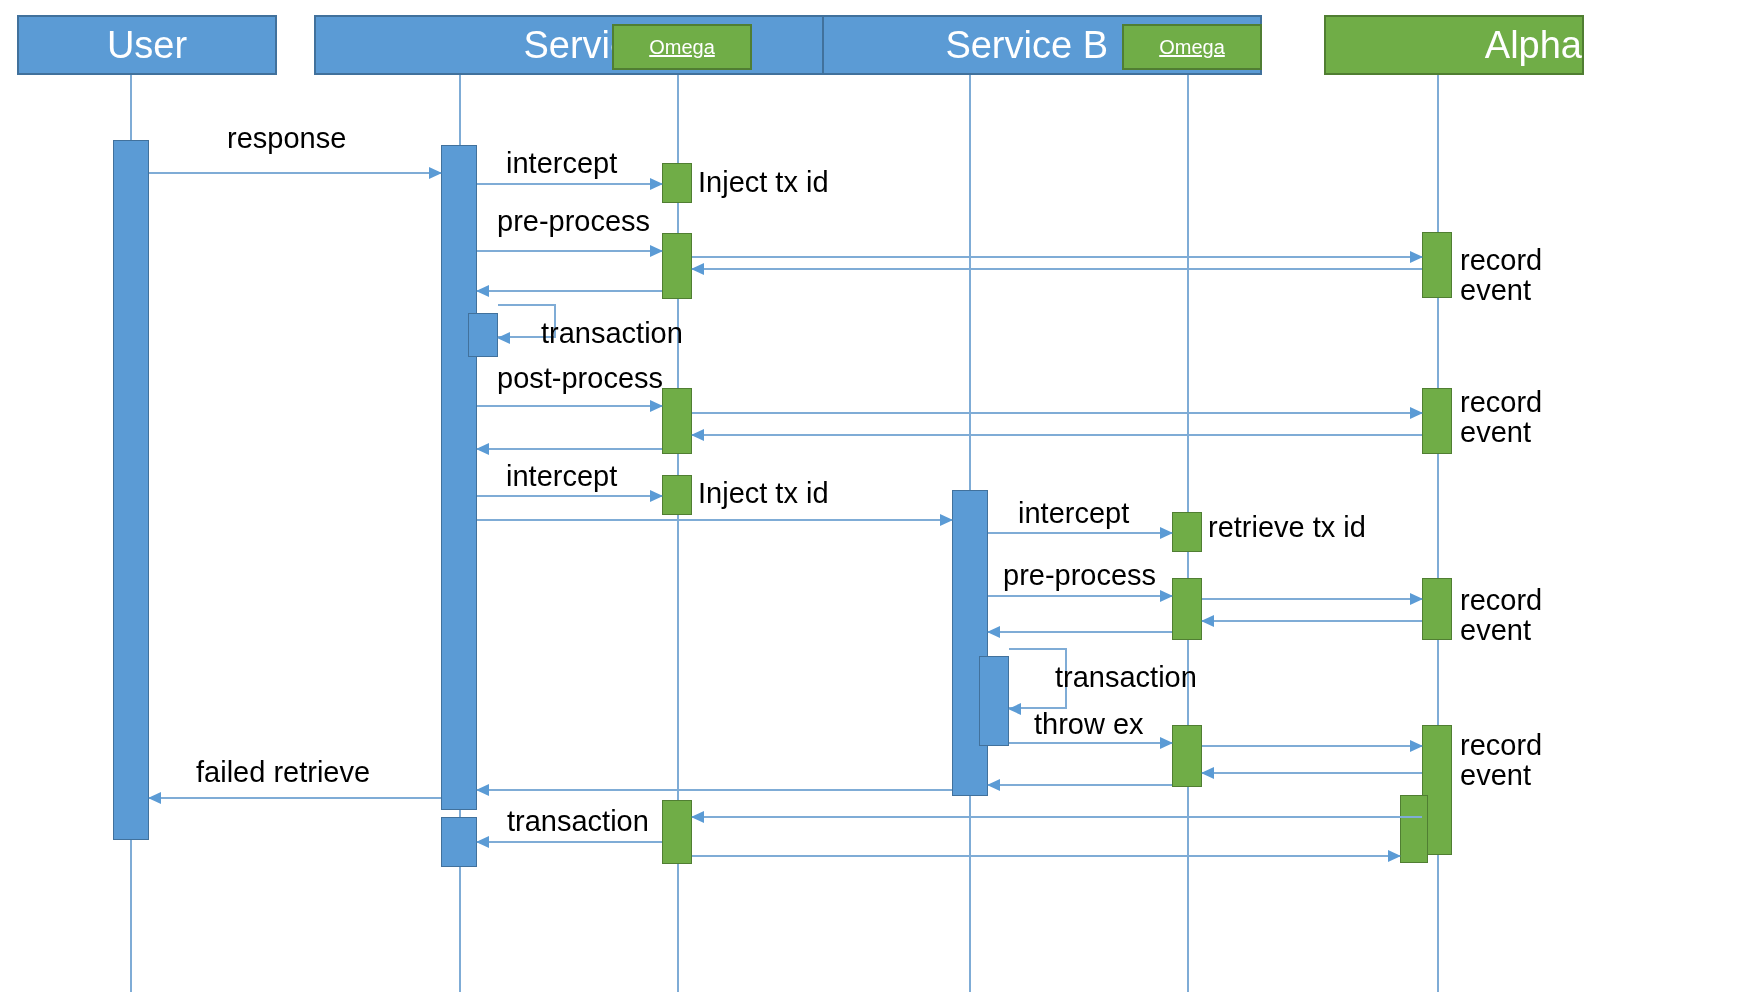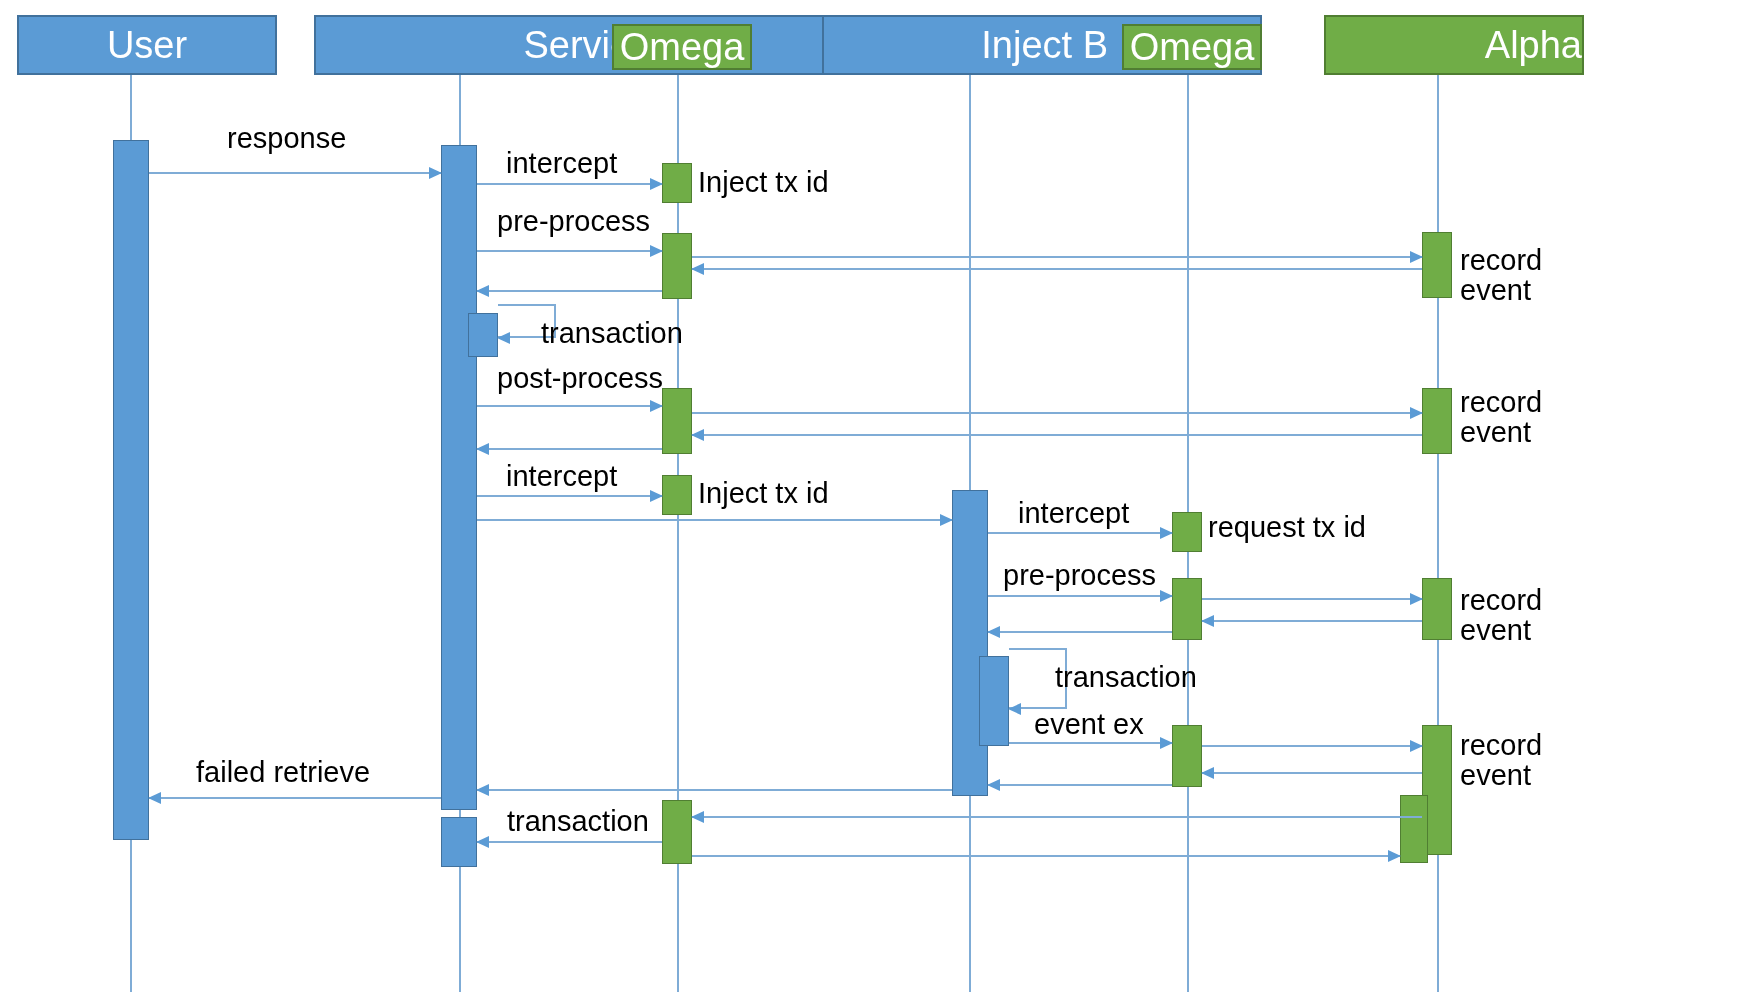--- a/index.html
+++ b/index.html
@@ -40,25 +40,26 @@
     background: #70AD47;
     border: 2px solid #507E32;
     justify-content: flex-end;
   }
   .badge {
     position: absolute;
     box-sizing: border-box;
     background: #70AD47;
     border: 2px solid #507E32;
     color: #ffffff;
-    font-size: 38px;
+    font-size: 20px;
     display: flex;
     align-items: center;
     justify-content: center;
     white-space: nowrap;
+    text-decoration: underline;
   }
   .act {
     position: absolute;
     box-sizing: border-box;
   }
   .act.blue {
     background: #5B9BD5;
     border: 1px solid #41719C;
   }
   .act.green {
@@ -128,21 +129,21 @@
   </div>
 
   <div class="header blue" style="left:314px; top:15px; width:524px; height:60px; justify-content:flex-end; padding-right:152px;">
     <span>Service A</span>
   </div>
   <div class="badge" style="left:612px; top:24px; width:140px; height:46px;">
     <span>Omega</span>
   </div>
 
   <div class="header blue" style="left:822px; top:15px; width:440px; height:60px; justify-content:flex-end; padding-right:152px;">
-    <span>Inject B</span>
+    <span>Service B</span>
   </div>
   <div class="badge" style="left:1122px; top:24px; width:140px; height:46px;">
     <span>Omega</span>
   </div>
 
   <div class="header green" style="left:1324px; top:15px; width:260px; height:60px;">
     <span>Alpha</span>
   </div>
 
   <div class="act blue" style="left:113px; top:140px; width:36px; height:700px;"></div>
@@ -237,21 +238,21 @@
   <div class="lbl" style="left:698px; top:478px;">Inject tx id</div>
 
   <div class="arrow right" style="left:477px; top:519px; width:475px;">
       <span class="head"></span>
     </div>
 
   <div class="arrow right" style="left:988px; top:532px; width:184px;">
       <span class="head"></span>
     </div>
   <div class="lbl" style="left:1018px; top:498px;">intercept</div>
-  <div class="lbl" style="left:1208px; top:512px;">request tx id</div>
+  <div class="lbl" style="left:1208px; top:512px;">retrieve tx id</div>
 
   <div class="arrow right" style="left:988px; top:595px; width:184px;">
       <span class="head"></span>
     </div>
   <div class="lbl" style="left:1003px; top:560px;">pre-process</div>
 
   <div class="arrow right" style="left:1202px; top:598px; width:220px;">
       <span class="head"></span>
     </div>
 
@@ -268,21 +269,21 @@
     </div>
 
   <div class="selfloop" style="left:1009px; top:648px; width:58px; height:61px;">
       <span class="head"></span>
     </div>
   <div class="lbl" style="left:1055px; top:662px;">transaction</div>
 
   <div class="arrow right" style="left:1009px; top:742px; width:163px;">
       <span class="head"></span>
     </div>
-  <div class="lbl" style="left:1034px; top:709px;">event ex</div>
+  <div class="lbl" style="left:1034px; top:709px;">throw ex</div>
 
   <div class="arrow right" style="left:1202px; top:745px; width:220px;">
       <span class="head"></span>
     </div>
 
   <div class="arrow left" style="left:1202px; top:772px; width:220px;">
       <span class="head"></span>
     </div>
   <div class="lbl" style="left:1460px; top:730px;">
     <div>record</div>

